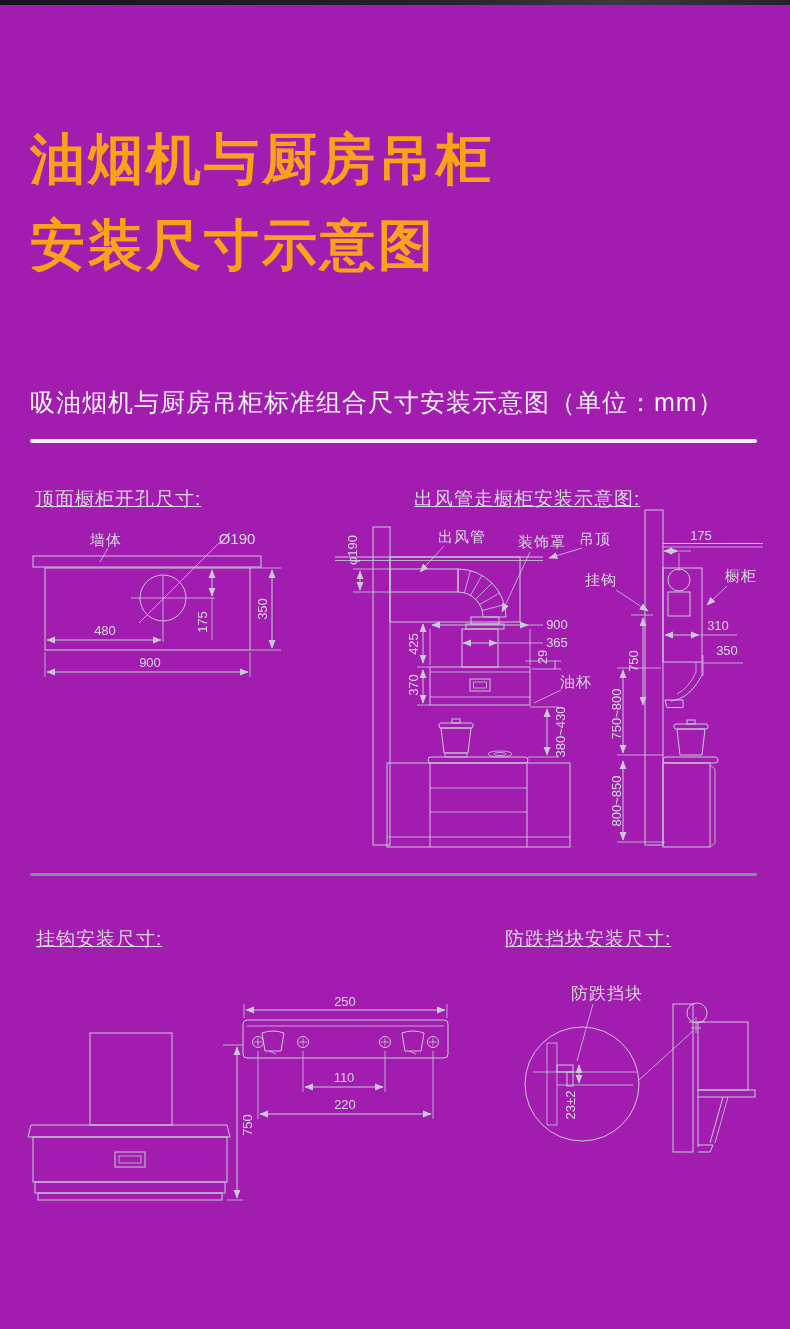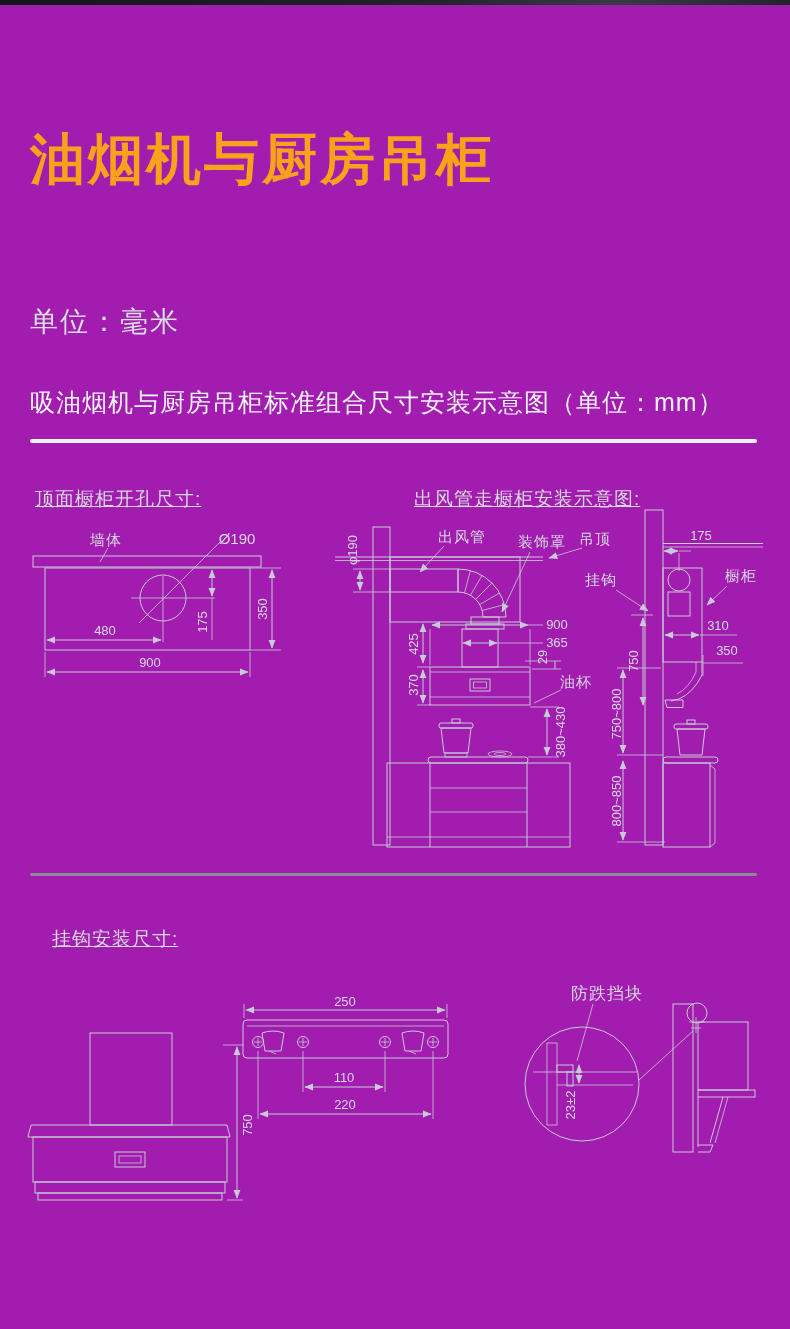--- a/index.html
+++ b/index.html
@@ -10,21 +10,21 @@
   .title{position:absolute;left:30px;top:116px;color:#f6a21b;font-weight:bold;
          font-size:55px;line-height:86px;letter-spacing:3px;}
   .unit-note{position:absolute;left:30px;top:303px;color:#dcdee5;font-size:28px;letter-spacing:2px;}
   .section-heading{position:absolute;left:30px;top:386px;color:#f2f3f6;font-weight:normal;
                    font-size:25px;letter-spacing:1px;}
   .rule-white{position:absolute;left:30px;top:439px;width:727px;height:4px;background:#f2f3f6;border-radius:2px;}
   .rule-gray{position:absolute;left:30px;top:873px;width:727px;height:3px;background:#8a8d98;border-radius:2px;}
   .sub-heading{position:absolute;color:#d6d9e0;font-size:19px;letter-spacing:1px;text-decoration:underline;}
   #h-opening{left:35px;top:486px;}
   #h-duct{left:414px;top:486px;}
-  #h-hook{left:52px;top:926px;}
+  #h-hook{left:36px;top:926px;}
   #h-block{left:505px;top:926px;}
   svg{position:absolute;overflow:visible;}
   #svg-opening{left:25px;top:520px;}
   #svg-duct{left:335px;top:505px;}
   #svg-hook{left:25px;top:995px;}
   #svg-block{left:495px;top:975px;}
   .ln{stroke:#c6cbd5;stroke-width:1;fill:none;}
   .lnt{stroke:#c6cbd5;stroke-width:0.8;fill:none;}
   svg text{font-family:"Liberation Sans","DejaVu Sans",sans-serif;fill:#d6dae2;}
   text.d{font-size:13px;}
@@ -55,23 +55,23 @@
       <pattern id="corrH" width="8" height="3.4" patternUnits="userSpaceOnUse">
         <path d="M0,1 H8" stroke="#b9bfca" stroke-width="0.9"></path>
       </pattern>
     </defs>
   </svg>
 
   <div class="topbar"></div>
 
   <div class="title">
     <div>油烟机与厨房吊柜</div>
+    <div>安装尺寸示意图</div>
   </div>
 
-  <div class="unit-note">单位：毫米</div>
 
   <div class="section-heading">吸油烟机与厨房吊柜标准组合尺寸安装示意图（单位：mm）</div>
   <div class="rule-white"></div>
 
   <div class="sub-heading" id="h-opening">顶面橱柜开孔尺寸:</div>
   <div class="sub-heading" id="h-duct">出风管走橱柜安装示意图:</div>
 
   <svg id="svg-opening" width="290" height="190" viewBox="0 0 290 190">
     <g>
       <rect x="8" y="36" width="228" height="11" class="ln" fill="url(#hatch)"></rect>
@@ -278,20 +278,21 @@
     </g>
     <g>
       <rect x="328" y="258" width="47" height="84" class="ln"></rect>
       <path d="M375,260 L380,264 L380,338 L375,342" class="lnt"></path>
     </g>
   </svg>
 
   <div class="rule-gray"></div>
 
   <div class="sub-heading" id="h-hook">挂钩安装尺寸:</div>
+  <div class="sub-heading" id="h-block">防跌挡块安装尺寸:</div>
 
   <svg id="svg-hook" width="445" height="252" viewBox="0 0 445 252">
     <g>
       <rect x="65" y="38" width="82" height="92" class="ln"></rect>
       <path d="M6,130 H202 L205,142 H3 Z" class="ln"></path>
       <rect x="8" y="142" width="194" height="45" class="ln"></rect>
       <rect x="90" y="157" width="30" height="15" class="ln"></rect>
       <rect x="94" y="161" width="22" height="7" class="lnt"></rect>
       <rect x="10" y="187" width="190" height="11" class="ln"></rect>
       <rect x="13" y="198" width="184" height="7" class="ln"></rect>

